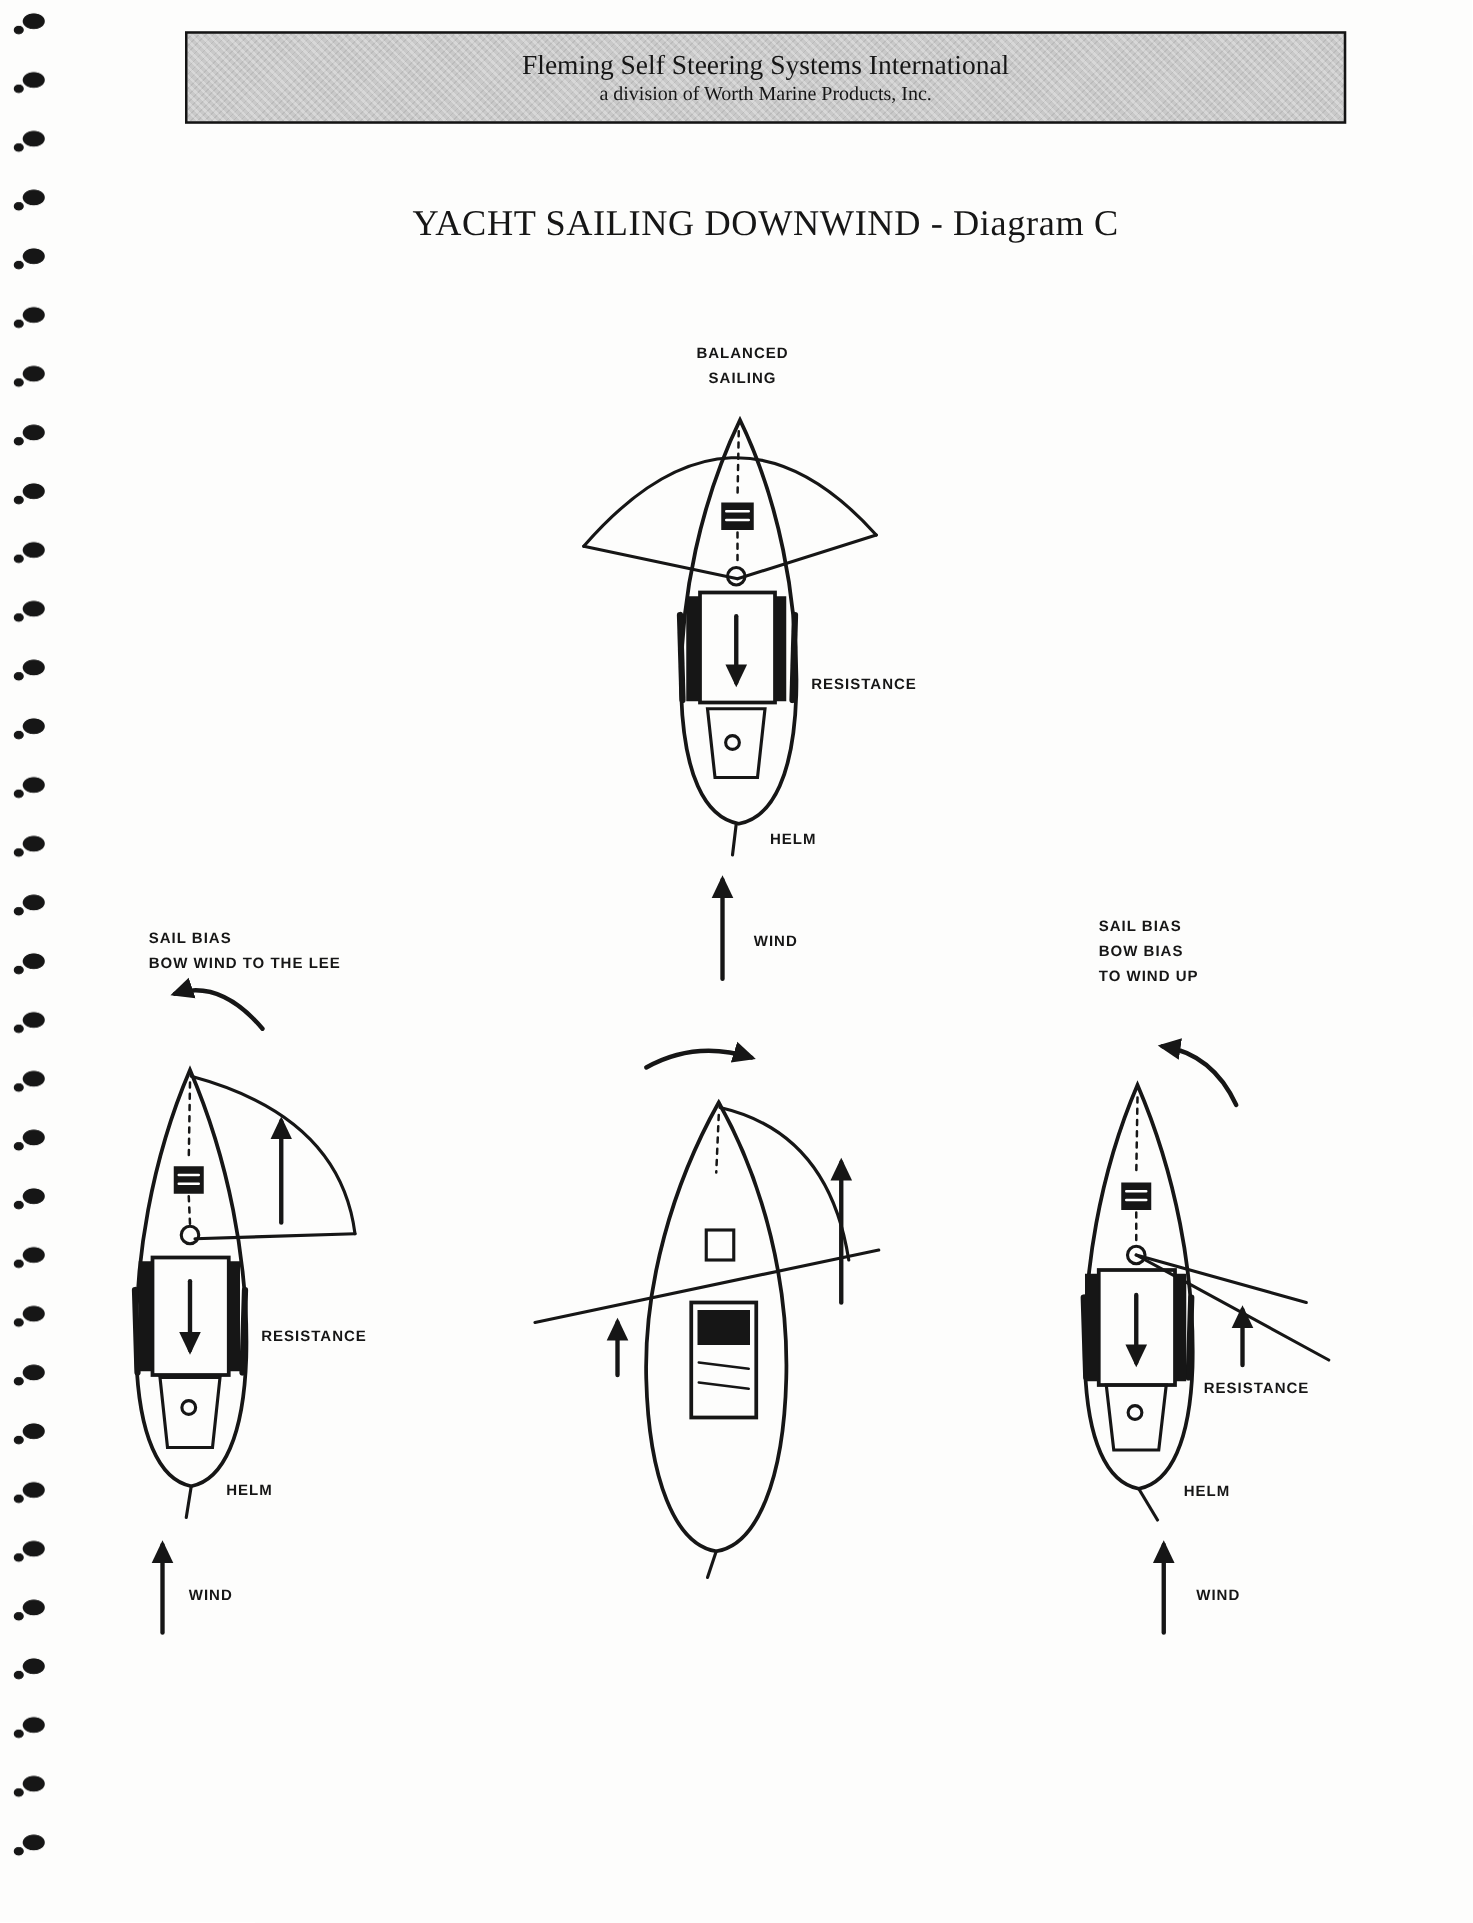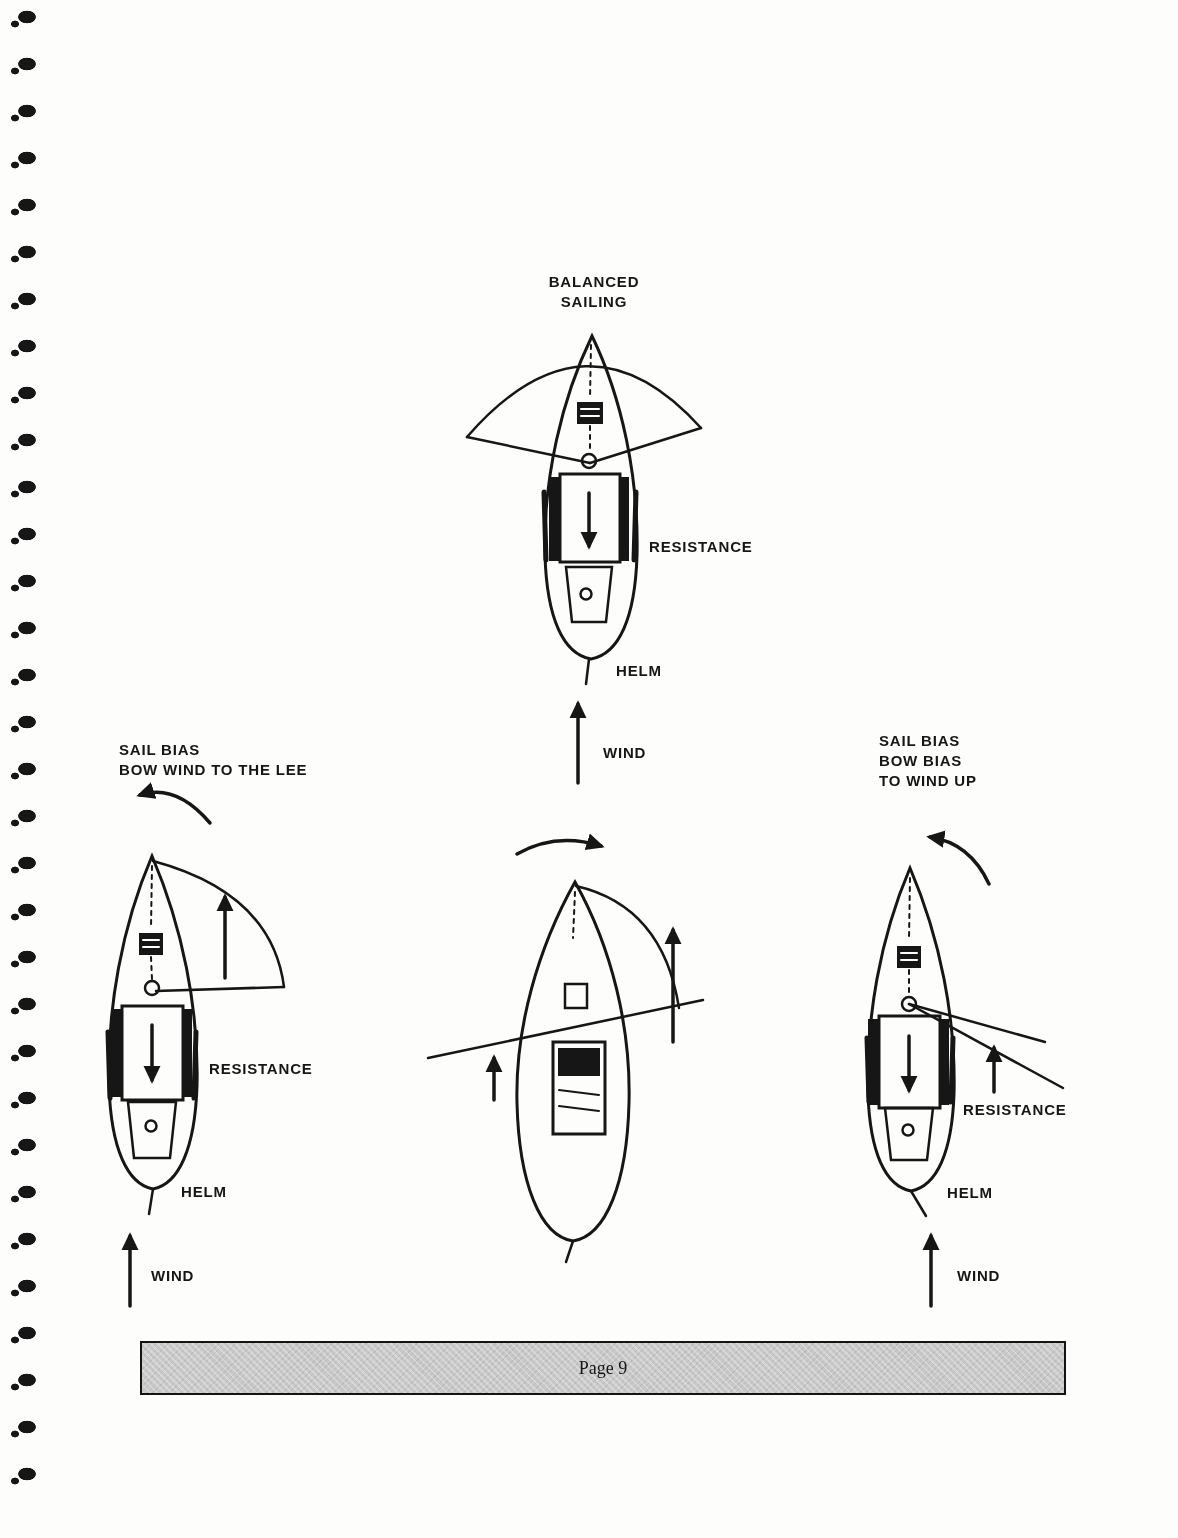--- a/index.html
+++ b/index.html
@@ -29,33 +29,38 @@
   .header-band{left:148px;top:25px;width:925px;height:70px;}
   .header-band .l1{font-size:22px;line-height:26px;}
   .header-band .l2{font-size:16px;line-height:19px;margin-top:1px;}
   .footer-band{left:140px;top:1341px;width:922px;height:50px;font-size:18px;}
   .doc-title{
     position:absolute;left:150px;top:163px;width:925px;text-align:center;
     font-family:"Liberation Serif",serif;font-size:29px;letter-spacing:.5px;
   }
   .art{position:absolute;left:0;top:0;width:1178px;height:1538px;pointer-events:none;}
   .lbl{
-    position:absolute;font-weight:bold;font-size:15px;letter-spacing:.8px;
+    position:absolute;font-weight:bold;font-size:12px;letter-spacing:.8px;
     line-height:20px;color:var(--ink,#161616);white-space:nowrap;
   }
   .caption-center{text-align:center;}
 </style>
 </head>
 <body>
 
 <div class="page">
 
   <div class="spiral"></div>
 
+  <div class="band header-band">
+    <div class="l1">Fleming Self Steering Systems International</div>
+    <div class="l2">a division of Worth Marine Products, Inc.</div>
+  </div>
 
+  <div class="doc-title">YACHT SAILING DOWNWIND - Diagram C</div>
 
   <svg class="art" viewBox="0 0 1178 1538" xmlns="http://www.w3.org/2000/svg">
     <defs>
       <marker id="ah" viewBox="0 0 10 10" refX="7.5" refY="5" markerWidth="5.5" markerHeight="5.5" orient="auto-start-reverse">
         <path d="M0,0.5 L9.5,5 L0,9.5 Z" fill="#161616"></path>
       </marker>
     </defs>
 
     <g stroke="#161616" fill="none" stroke-width="2.5" stroke-linecap="round">
 
@@ -179,17 +184,14 @@
 
   <div class="lbl" style="left:879px;top:731px;">
     <div>SAIL BIAS</div>
     <div>BOW BIAS</div>
     <div>TO WIND UP</div>
   </div>
   <div class="lbl" style="left:963px;top:1100px;">RESISTANCE</div>
   <div class="lbl" style="left:947px;top:1183px;">HELM</div>
   <div class="lbl" style="left:957px;top:1266px;">WIND</div>
 
-  <div class="band footer-band">
-    <span>Page  9</span>
-  </div>
 
 </div>
 
 </body></html>

